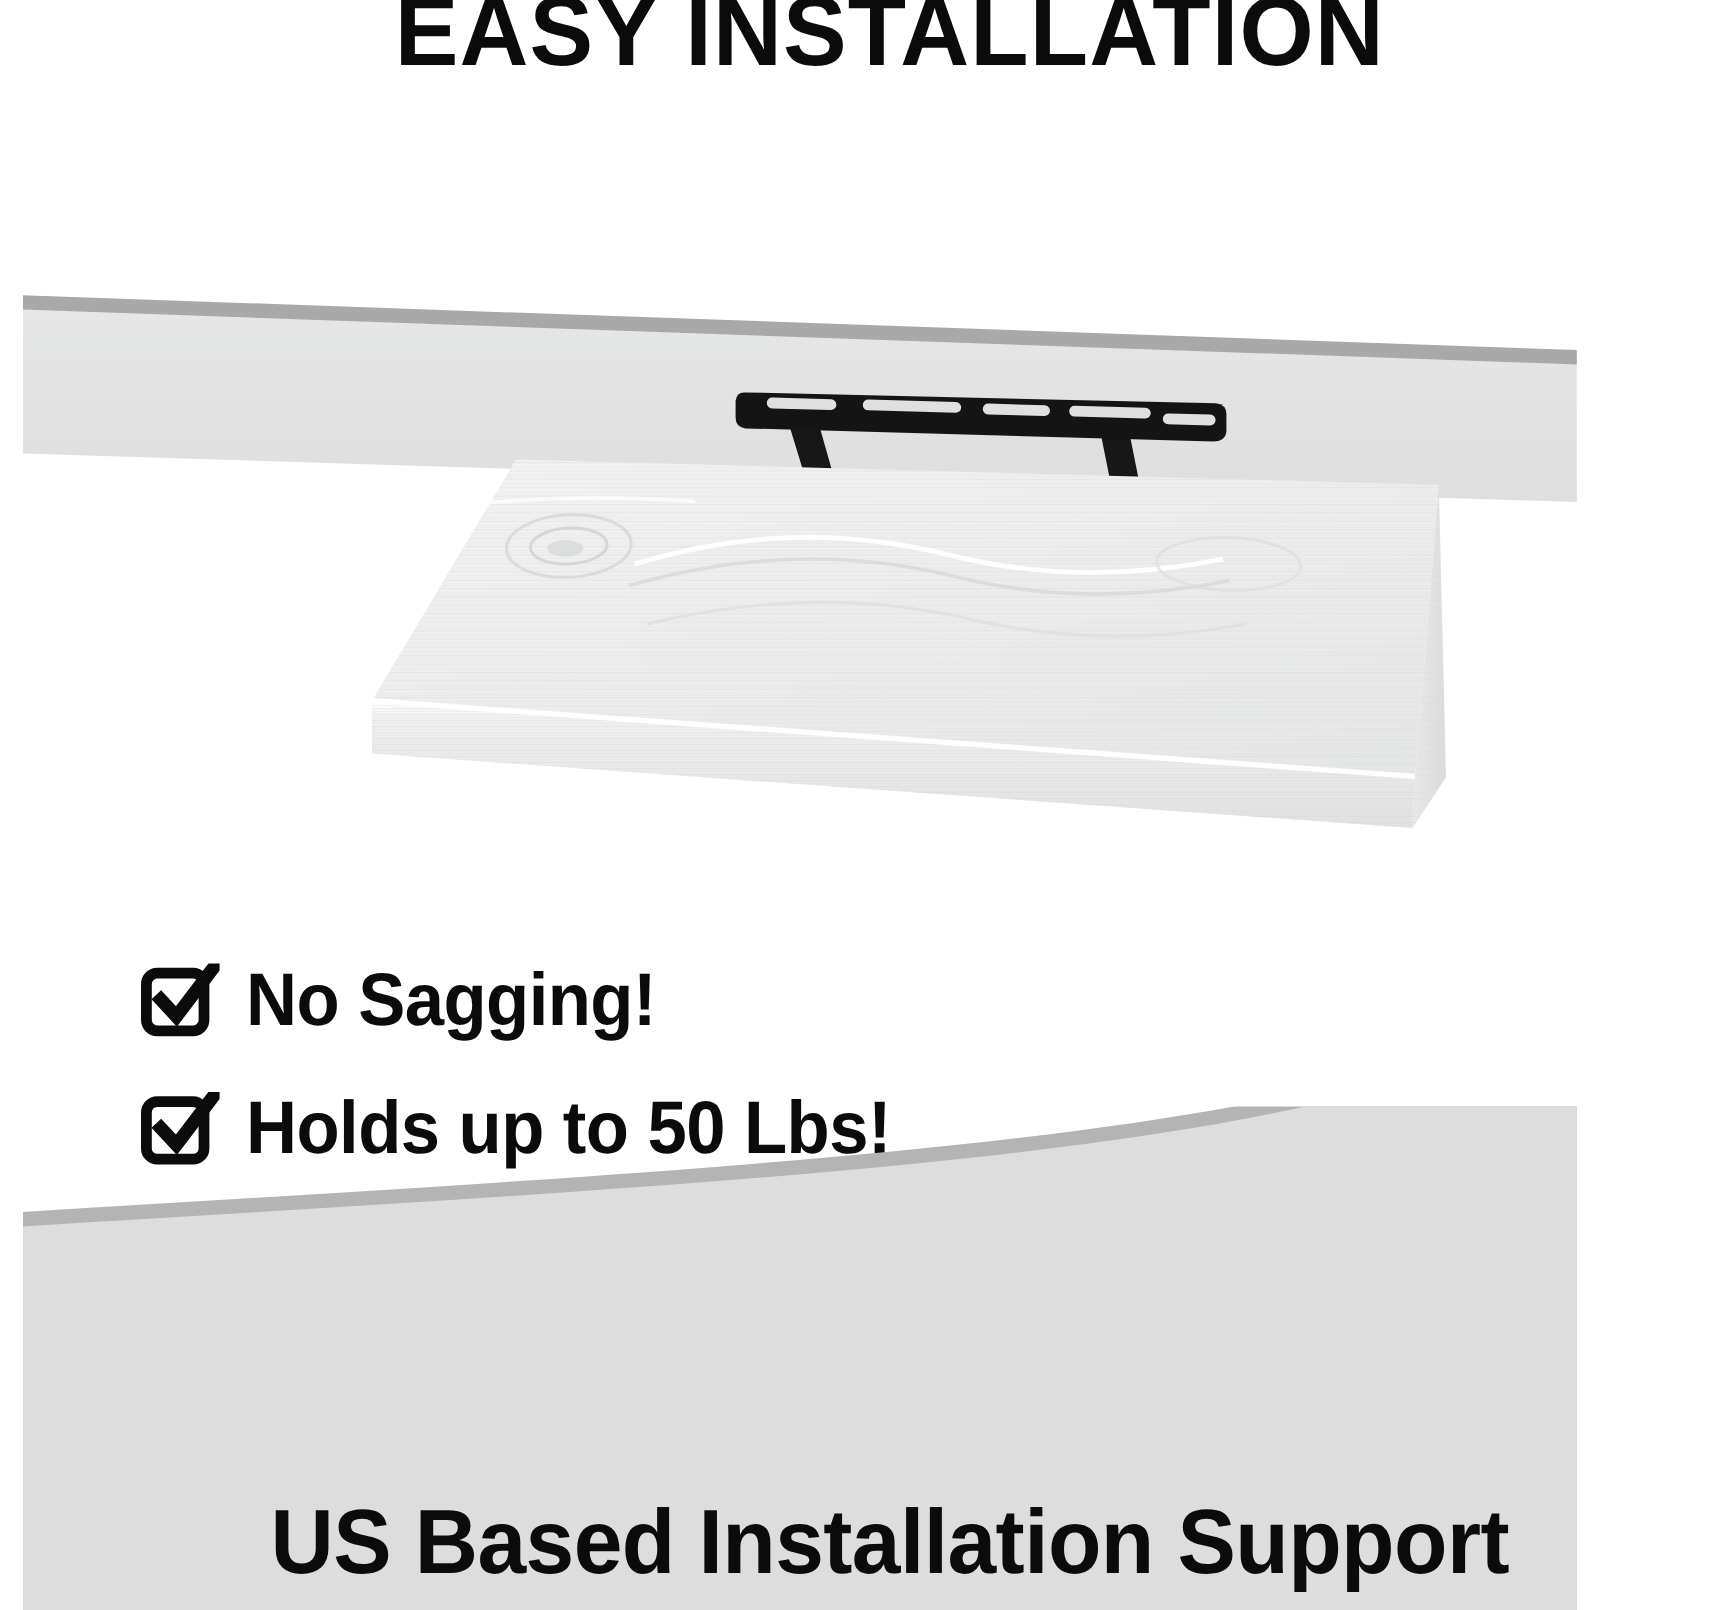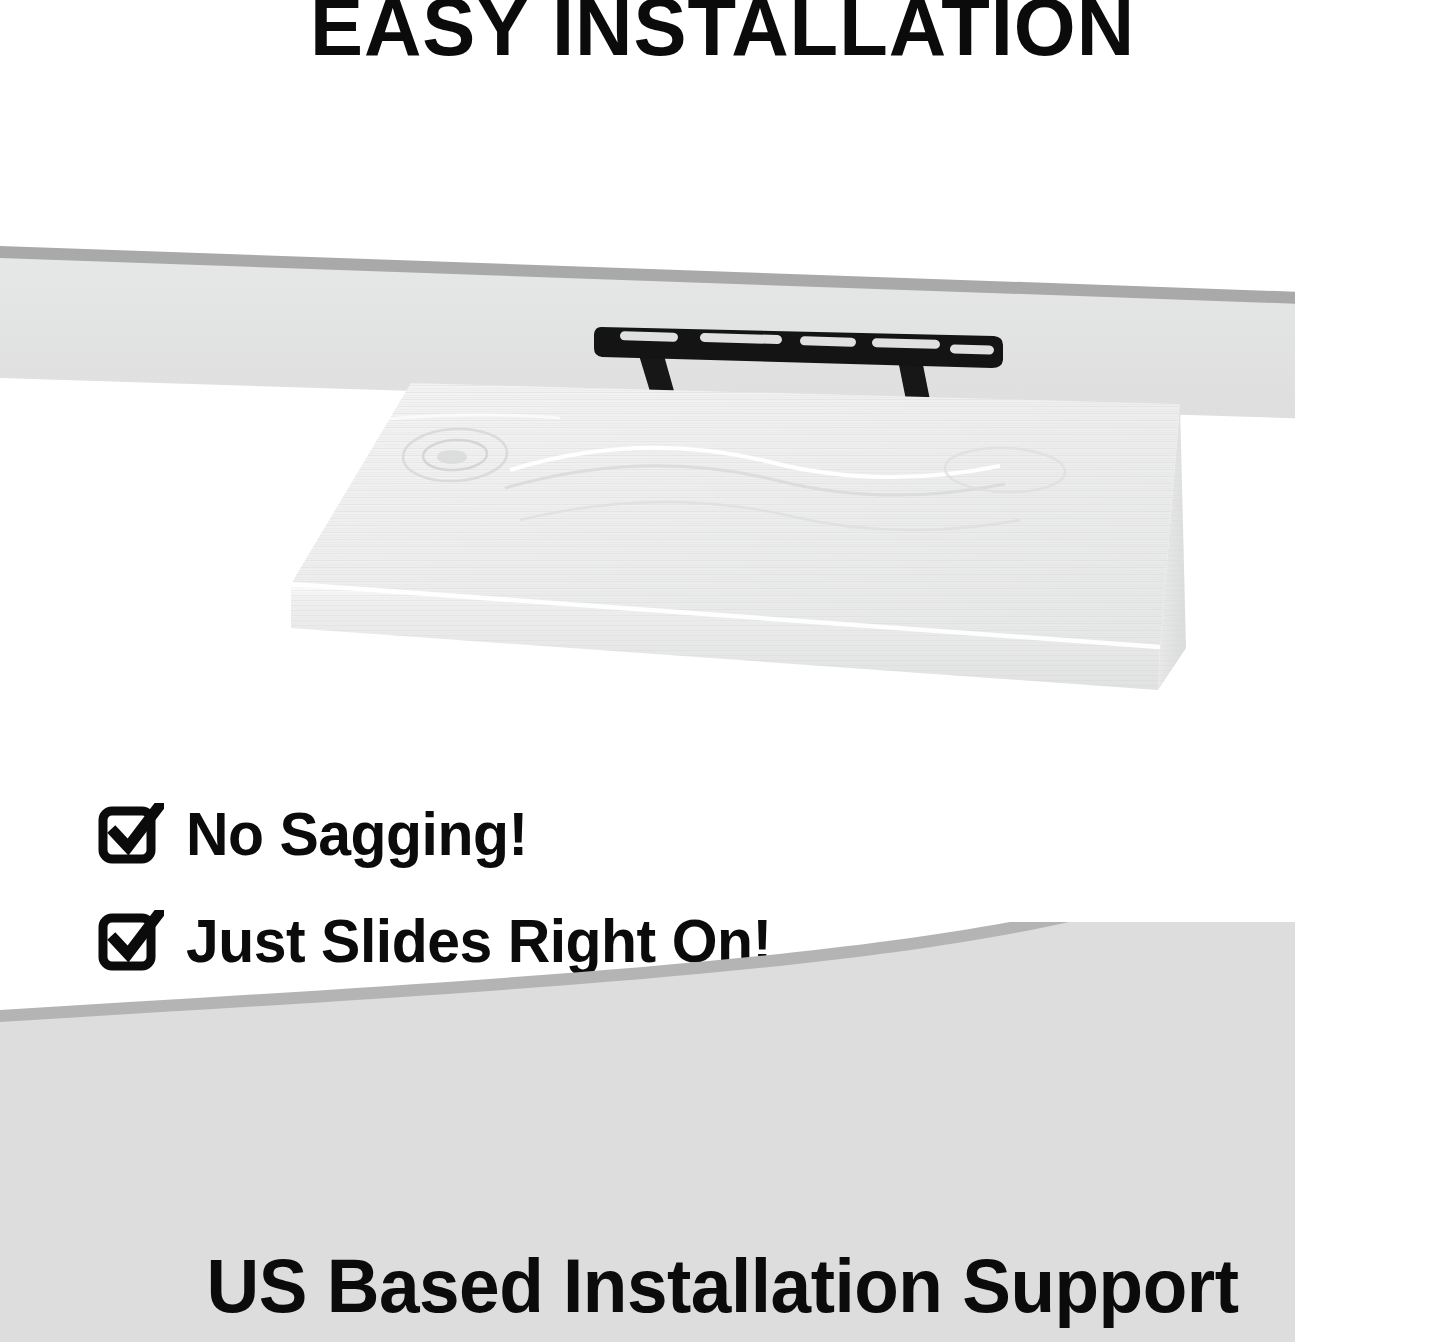--- a/index.html
+++ b/index.html
@@ -10,20 +10,21 @@
   body {
     font-family: "Liberation Sans", sans-serif;
   }
 
   .page {
     position: relative;
     width: 1295px;
     height: 1342px;
     background: #ffffff;
     overflow: hidden;
+    margin-left: 19px;
   }
 
   
   .headline {
     position: absolute;
     top: -14px;
     left: 0;
     width: 1445px;
     text-align: center;
     font-size: 82px;
@@ -216,20 +217,29 @@
     <div class="feature-row">
       <span class="check-icon">
         <svg width="66" height="62" viewBox="0 0 66 62" xmlns="http://www.w3.org/2000/svg">
           <rect x="5" y="8" width="48" height="48" rx="9" ry="9" fill="none" stroke="#0b0b0b" stroke-width="9"></rect>
           <path d="M 17,30 L 30,44 L 62,2" fill="none" stroke="#0b0b0b" stroke-width="11" stroke-linecap="square" stroke-linejoin="miter"></path>
         </svg>
       </span>
       <span class="feature-label">No Sagging!</span>
     </div>
 
+    <div class="feature-row">
+      <span class="check-icon">
+        <svg width="66" height="62" viewBox="0 0 66 62" xmlns="http://www.w3.org/2000/svg">
+          <rect x="5" y="8" width="48" height="48" rx="9" ry="9" fill="none" stroke="#0b0b0b" stroke-width="9"></rect>
+          <path d="M 17,30 L 30,44 L 62,2" fill="none" stroke="#0b0b0b" stroke-width="11" stroke-linecap="square" stroke-linejoin="miter"></path>
+        </svg>
+      </span>
+      <span class="feature-label">Holds up to 50 Lbs!</span>
+    </div>
 
     <div class="feature-row">
       <span class="check-icon">
         <svg width="66" height="62" viewBox="0 0 66 62" xmlns="http://www.w3.org/2000/svg">
           <rect x="5" y="8" width="48" height="48" rx="9" ry="9" fill="none" stroke="#0b0b0b" stroke-width="9"></rect>
           <path d="M 17,30 L 30,44 L 62,2" fill="none" stroke="#0b0b0b" stroke-width="11" stroke-linecap="square" stroke-linejoin="miter"></path>
         </svg>
       </span>
       <span class="feature-label">Just Slides Right On!</span>
     </div>

